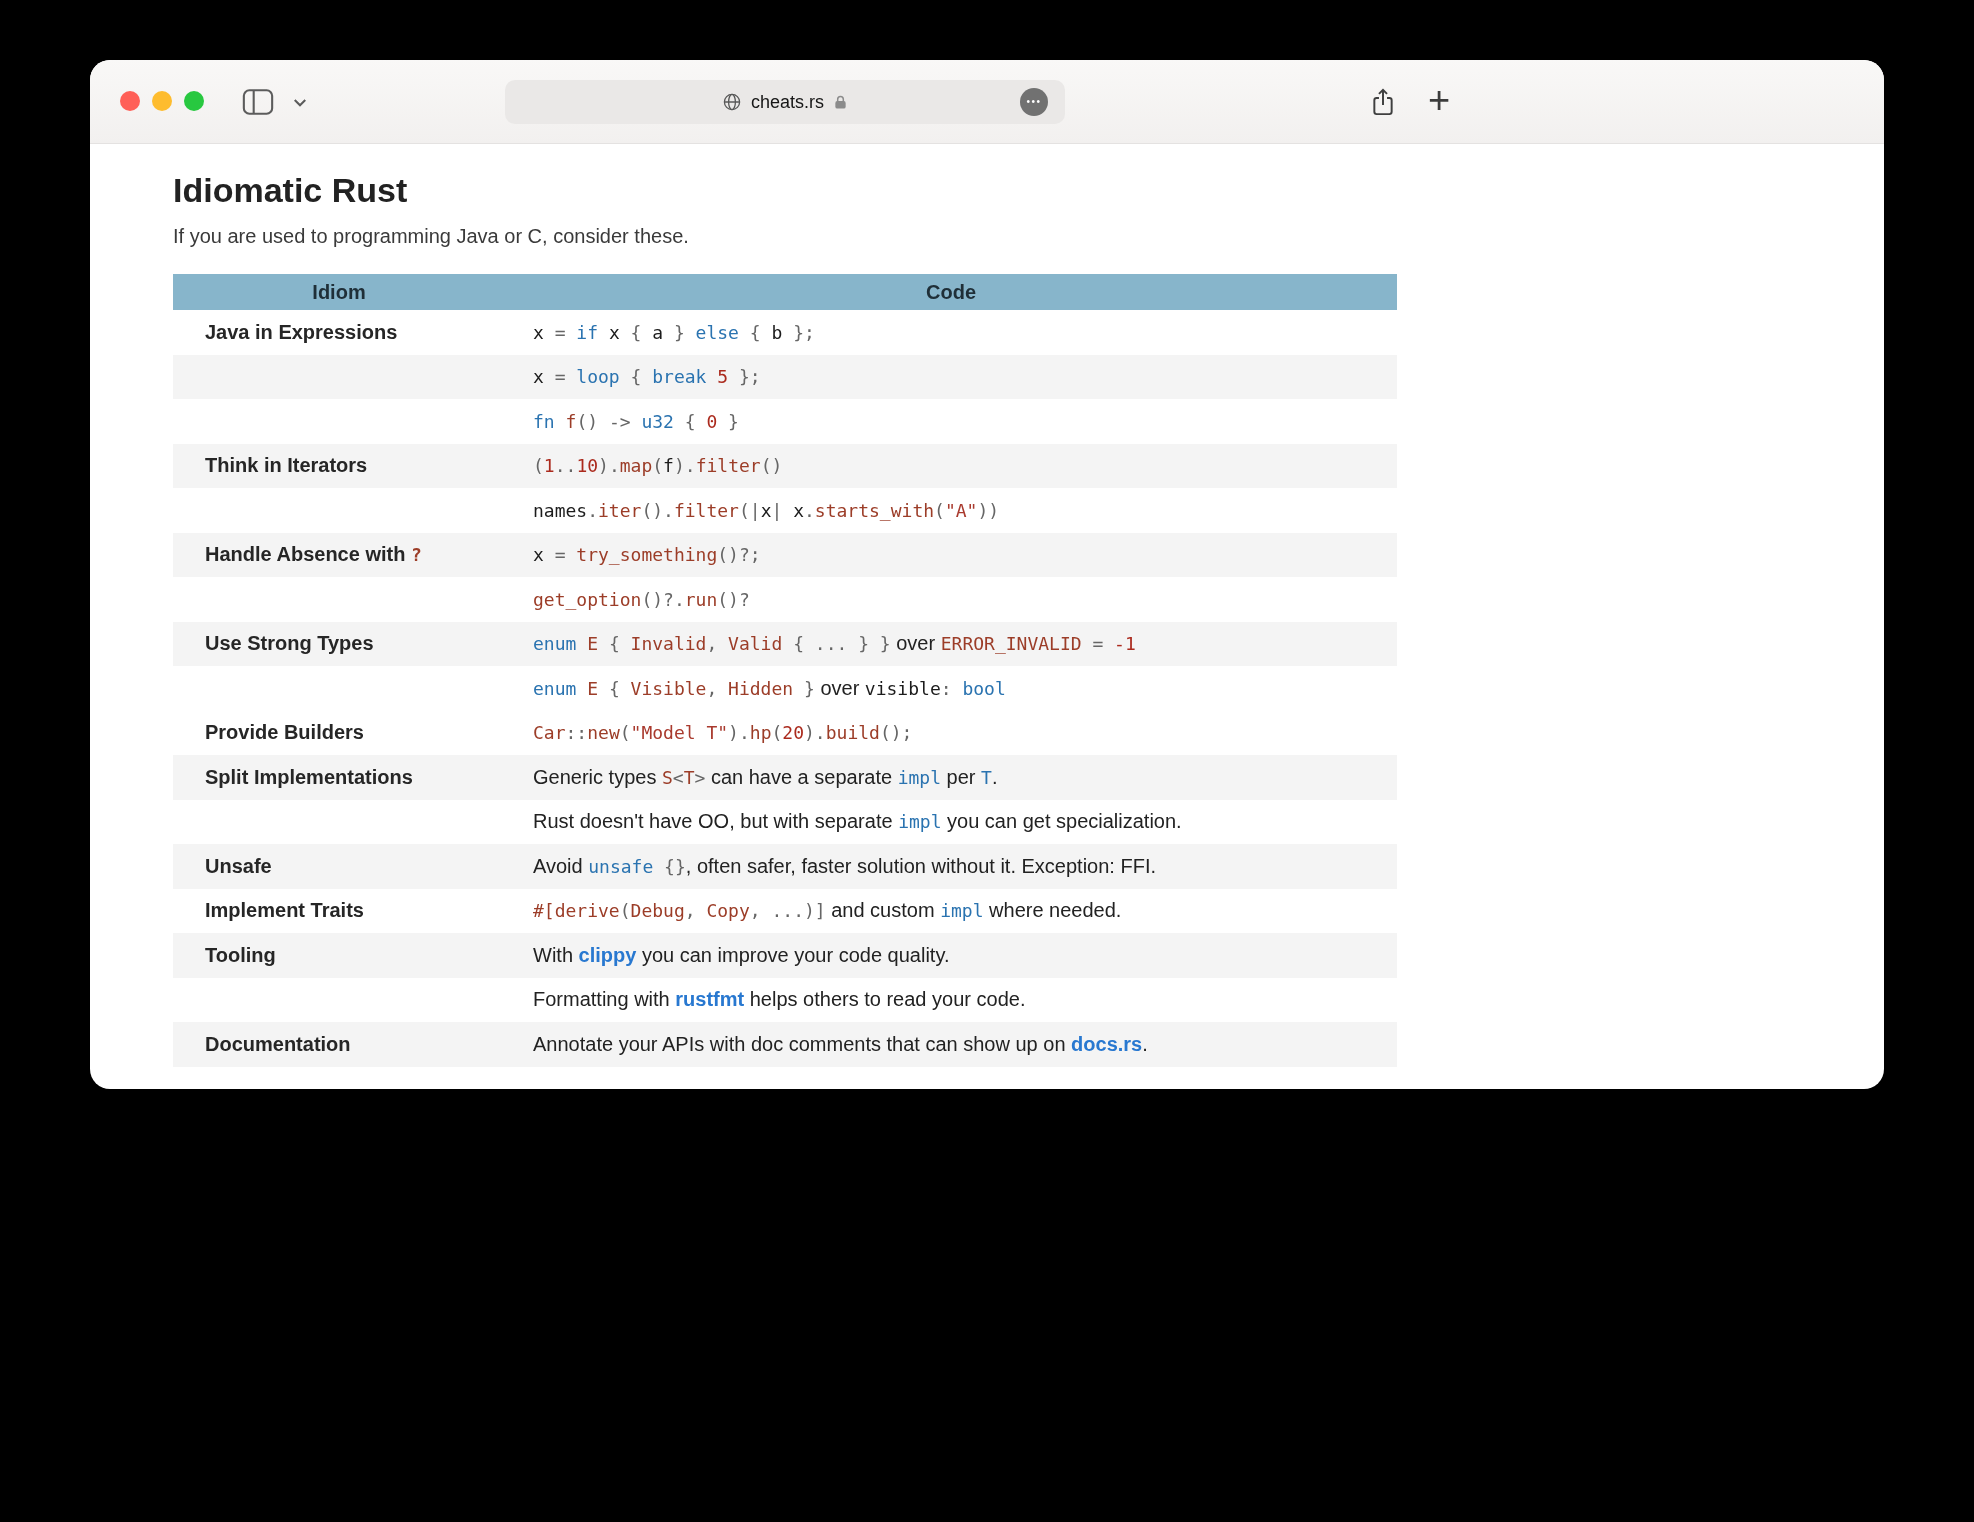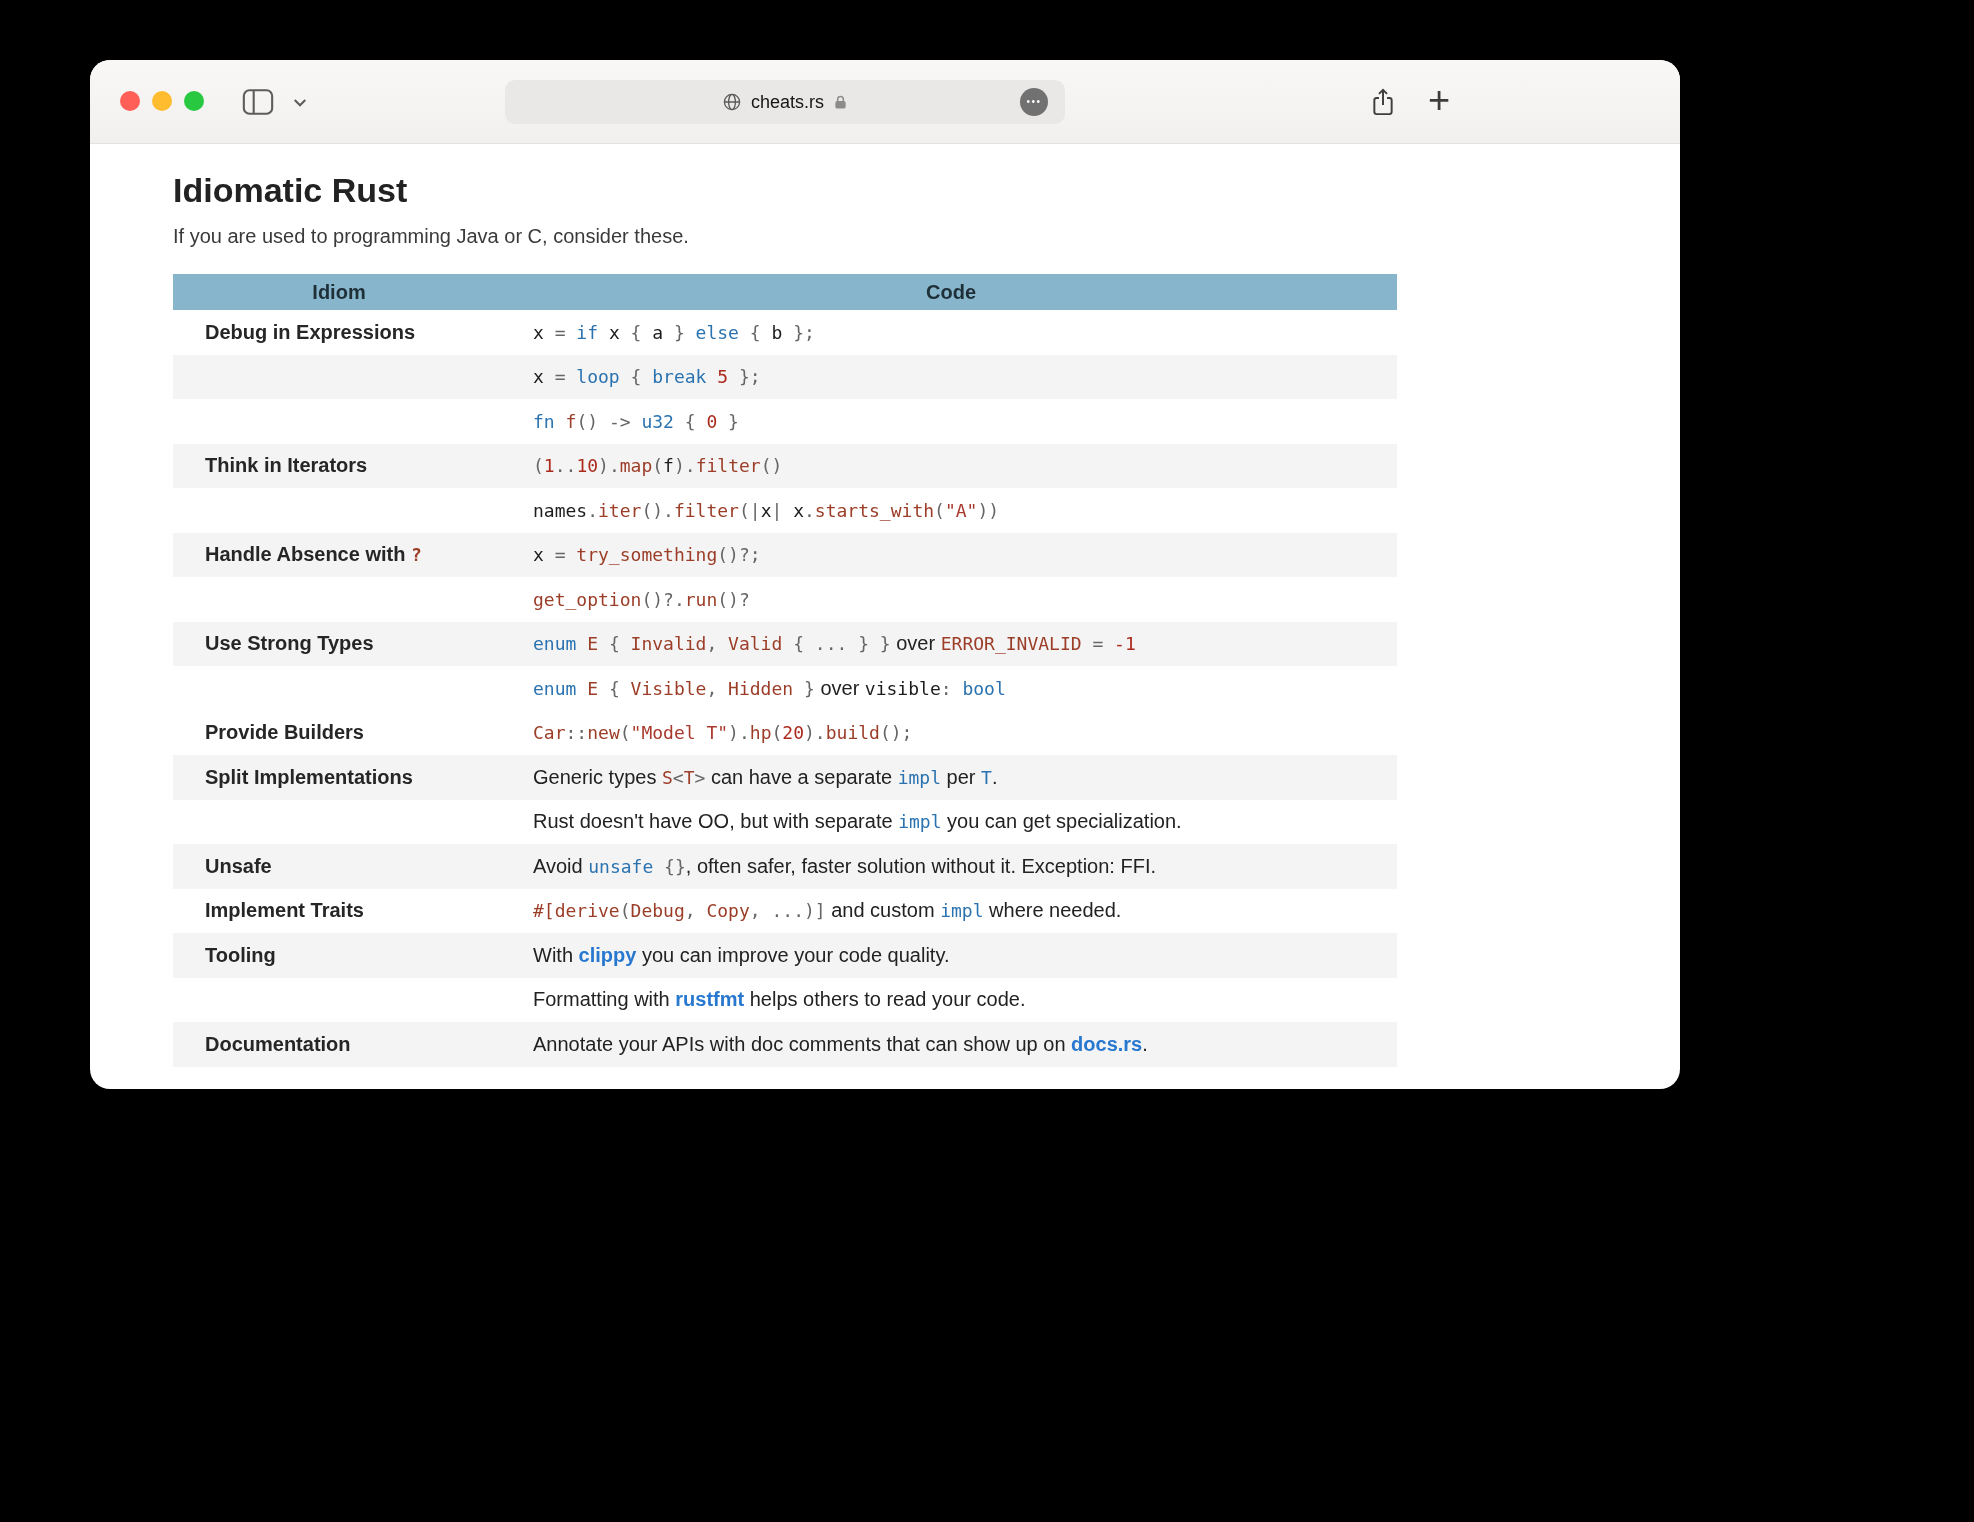--- a/index.html
+++ b/index.html
@@ -4,21 +4,21 @@
 <style>
   * { box-sizing: border-box; margin: 0; padding: 0; }
   html, body {
     width: 1974px; height: 1522px;
     background: #000;
     font-family: "Liberation Sans", sans-serif;
     overflow: hidden;
   }
   .window {
     position: absolute; left: 90px; top: 60px;
-    width: 1590px; height: 1029px;
+    width: 1794px; height: 1029px;
     background: #fff; border-radius: 20px; overflow: hidden;
     box-shadow: 0 25px 70px rgba(0,0,0,0.55);
   }
   
   .toolbar {
     position: relative; height: 84px;
     background: linear-gradient(180deg, #f9f8f7, #f2f0ef);
     border-bottom: 1px solid #e4e2e1;
   }
   .traffic-lights { position: absolute; left: 30px; top: 31px; display: flex; gap: 12px; }
@@ -134,21 +134,21 @@
 
     <table>
       <thead>
         <tr>
           <th class="th-idiom">Idiom</th>
           <th>Code</th>
         </tr>
       </thead>
       <tbody>
           <tr>
-            <td class="idiom-cell"><span class="tk-b">Debug in Expressions</span></td>
+            <td class="idiom-cell"><span class="tk-b">Java in Expressions</span></td>
             <td class="code-cell"><span class="tk-c">x</span><span class="tk-p"> = </span><span class="tk-k">if</span><span class="tk-c"> x </span><span class="tk-p">{</span><span class="tk-c"> a </span><span class="tk-p">} </span><span class="tk-k">else</span><span class="tk-p"> { </span><span class="tk-c">b</span><span class="tk-p"> };</span></td>
           </tr>
           <tr class="alt">
             <td class="idiom-cell"></td>
             <td class="code-cell"><span class="tk-c">x</span><span class="tk-p"> = </span><span class="tk-k">loop</span><span class="tk-p"> { </span><span class="tk-k">break</span><span class="tk-p"> </span><span class="tk-n">5</span><span class="tk-p"> };</span></td>
           </tr>
           <tr>
             <td class="idiom-cell"></td>
             <td class="code-cell"><span class="tk-k">fn</span><span class="tk-c"> </span><span class="tk-f">f</span><span class="tk-p">() -&gt; </span><span class="tk-k">u32</span><span class="tk-p"> { </span><span class="tk-n">0</span><span class="tk-p"> }</span></td>
           </tr>

